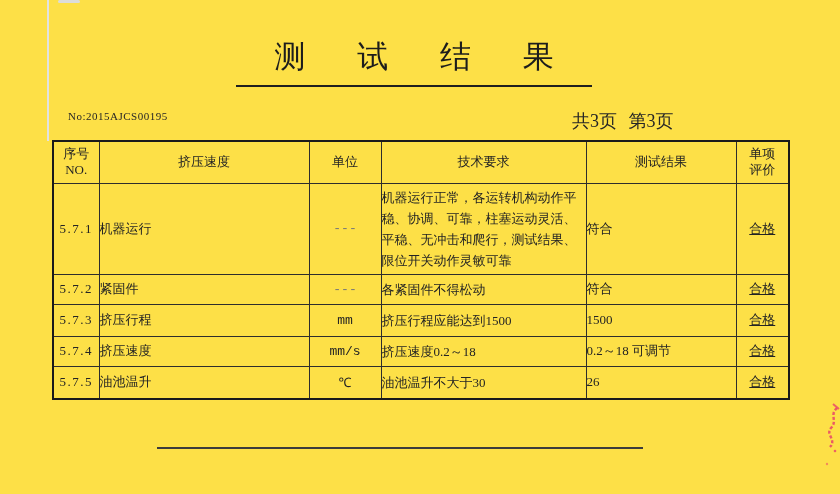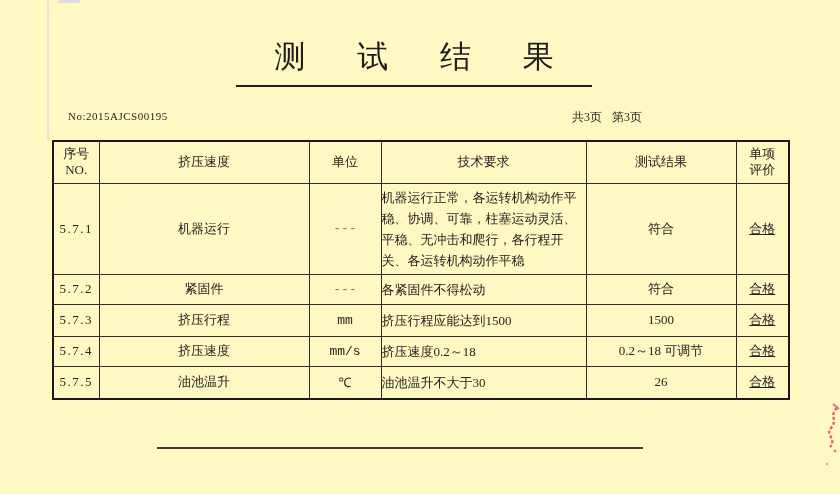--- a/index.html
+++ b/index.html
@@ -1,38 +1,38 @@
 <!DOCTYPE html>
 <html><head>
 <meta charset="utf-8">
 <style>
   html,body{margin:0;padding:0;background:#ffffff;}
   .page{
     position:relative;
     width:840px;height:494px;
-    background:#fef9c3;
+    background:#fde047;
     overflow:hidden;
     font-family:"Liberation Serif","DejaVu Serif",serif;
     color:#222;
   }
   
   .edge-line{position:absolute;left:47px;top:0;width:2px;height:141px;background:#e2e2e0;}
   .top-smudge{position:absolute;left:58px;top:0;width:22px;height:3px;background:#dcdcda;border-radius:2px;}
 
   .title{
     position:absolute;left:236px;top:38px;width:356px;
     text-align:center;
     font-size:31px;line-height:38px;
     word-spacing:44px;
     color:#1c1c1c;
     border-bottom:2px solid #1f1f1f;
     padding-bottom:9px;
   }
   .doc-no{position:absolute;left:68px;top:110px;font-size:11px;letter-spacing:0.5px;color:#262626;}
-  .page-info{position:absolute;left:572px;top:109px;font-size:12px;word-spacing:7px;color:#262626;}
+  .page-info{position:absolute;left:572px;top:109px;font-size:18px;word-spacing:7px;color:#262626;}
 
   table.results{
     position:absolute;left:52px;top:140px;
     width:736px;
     border-collapse:collapse;table-layout:fixed;
     border:2px solid #1a1a1a;
     background:transparent;
   }
   table.results th, table.results td{
     border:1px solid #2d2d2d;
@@ -44,25 +44,25 @@
   }
   th{white-space:pre-line;line-height:16px;text-align:center;}
   tr.hdr{height:42px;}
   tr.r1{height:91px;}
   tr.r2{height:30px;}
   tr.r3{height:32px;margin-top:35px;}
   tr.r4{height:30px;padding-left:48px;}
   tr.r5{height:33px;}
   tr.remark{height:39px;}
   td.c-no{text-align:center;letter-spacing:1.5px;}
-  td.c-item{text-align:center;padding-left:5px;}
+  td.c-item{text-align:left;padding-left:5px;}
   td.c-unit{text-align:center;font-family:"Liberation Mono","DejaVu Sans Mono",monospace;font-size:12.5px;}
   td.c-unit.dash{color:#777;}
   td.c-req{text-align:left;padding:3px 5px;line-height:21px;}
-  td.c-res{text-align:center;padding-left:5px;}
+  td.c-res{text-align:left;padding-left:5px;}
   td.c-eval{text-align:center;text-decoration:underline;}
   td.c-remark{text-align:left;padding-left:6px;vertical-align:middle;font-size:13px;color:#3a3a3a;}
 
   .bottom-line{position:absolute;left:157px;top:447px;width:486px;height:2px;background:#3c3c3c;}
 
   .stamp{position:absolute;right:0;top:402px;}
 </style>
 </head>
 <body>
 
@@ -94,21 +94,21 @@
         <th>技术要求</th>
         <th>测试结果</th>
         <th>单项
 评价</th>
       </tr>
 
       <tr class="r1">
         <td class="c-no">5.7.1</td>
         <td class="c-item">机器运行</td>
         <td class="c-unit dash">---</td>
-        <td class="c-req">机器运行正常，各运转机构动作平稳、协调、可靠，柱塞运动灵活、平稳、无冲击和爬行，各行程开关、各运转机构动作平稳</td>
+        <td class="c-req">机器运行正常，各运转机构动作平稳、协调、可靠，柱塞运动灵活、平稳、无冲击和爬行，测试结果、限位开关动作灵敏可靠</td>
         <td class="c-res">符合</td>
         <td class="c-eval">合格</td>
       </tr>
 
       <tr class="r2">
         <td class="c-no">5.7.2</td>
         <td class="c-item">紧固件</td>
         <td class="c-unit dash">---</td>
         <td class="c-req">各紧固件不得松动</td>
         <td class="c-res">符合</td>

